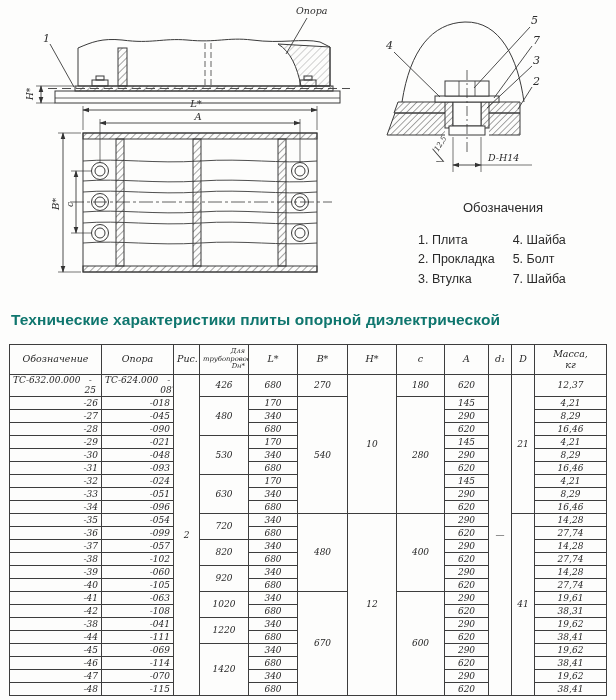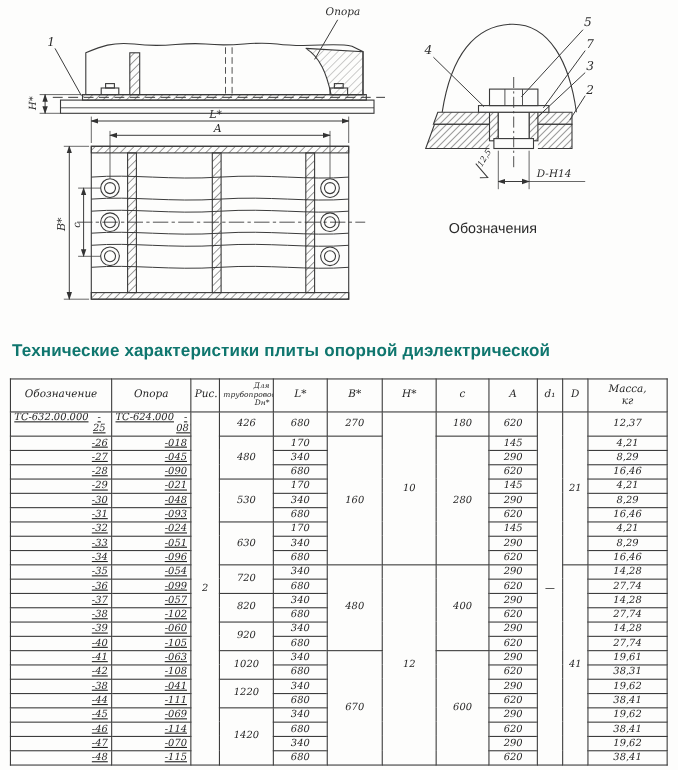--- a/index.html
+++ b/index.html
@@ -4,39 +4,39 @@
 <style>
   html,body{margin:0;padding:0;}
   body{
     width:616px;height:700px;position:relative;background:#fdfdfc;
     font-family:"Liberation Sans",sans-serif;color:#1c1c1c;overflow:hidden;
   }
   svg text{font-family:"DejaVu Serif",serif;font-style:italic;fill:#2b2b2b;}
   .draw-plan{position:absolute;left:0;top:0;}
   .draw-detail{position:absolute;left:370px;top:2px;}
   .legend{position:absolute;left:408px;top:200px;width:190px;color:#2a2a2a;}
-  .legend-title{font-size:13px;margin-bottom:16px;}
+  .legend-title{text-align:center;font-size:13px;margin-bottom:16px;}
   .legend-cols{display:flex;gap:18px;padding-left:10px;}
   .legend-cols ul{list-style:none;margin:0;padding:0;font-size:12.5px;line-height:1.55;}
   .page-title{
     position:absolute;left:11px;top:311px;font-size:15.5px;font-weight:bold;color:#0f766e;
     letter-spacing:0.1px;
   }
   table.spec{
     position:absolute;left:9px;top:344px;border-collapse:collapse;table-layout:fixed;
     width:597px;font:italic 9px "DejaVu Serif",serif;color:#262626;
   }
   table.spec th,table.spec td{
     border:1px solid #3d3d3d;padding:0 3px;text-align:center;vertical-align:middle;
     overflow:hidden;line-height:1.15;
   }
   table.spec thead th{height:29px;font-weight:normal;font-size:9.5px;white-space:pre-line;}
   table.spec thead th.small-h{font-size:6.8px;text-align:right;}
   table.spec tbody td{height:12px;}
-  td.split{text-align:right;text-decoration:underline;}
+  td.split{text-align:right;}
   td.split .cell-flex{display:flex;justify-content:space-between;gap:2px;}
   td.split .cell-flex span:last-child{margin-left:auto;text-align:center;}
 </style>
 </head>
 <body>
 
 <svg class="draw-plan" width="368" height="300" viewBox="0 0 368 300">
   <defs>
     <pattern id="h1" patternUnits="userSpaceOnUse" width="5" height="5" patternTransform="rotate(45)">
       <line x1="0" y1="0" x2="0" y2="5" stroke="#4a4a4a" stroke-width="1"></line>
@@ -182,20 +182,32 @@
   <text x="161" y="22" font-size="11">5</text>
   <text x="163" y="42" font-size="11">7</text>
   <text x="163" y="62" font-size="11">3</text>
   <text x="163" y="83" font-size="11">2</text>
   <text x="118" y="159" font-size="9.5">D-H14</text>
   <text font-size="7.5" transform="translate(68,150) rotate(-58)">12,5</text>
 </svg>
 
 <div class="legend">
   <div class="legend-title">Обозначения</div>
+  <div class="legend-cols">
+    <ul>
+      <li>1. Плита</li>
+      <li>2. Прокладка</li>
+      <li>3. Втулка</li>
+    </ul>
+    <ul>
+      <li>4. Шайба</li>
+      <li>5. Болт</li>
+      <li>7. Шайба</li>
+    </ul>
+  </div>
 </div>
 
 <div class="page-title">Технические характеристики плиты опорной диэлектрической</div>
 
 <table class="spec">
   <colgroup>
     <col style="width:92px">
       <col style="width:72px">
       <col style="width:26px">
       <col style="width:49px">
@@ -260,21 +272,21 @@
           </div>
         </td>
         <td class="split">
           <div class="cell-flex">
             <span></span>
             <span>-018</span>
           </div>
         </td>
         <td rowspan="3">480</td>
         <td>170</td>
-        <td rowspan="9">160</td>
+        <td rowspan="9">540</td>
         <td rowspan="9">280</td>
         <td>145</td>
         <td>4,21</td>
       </tr>
       <tr>
         <td class="split">
           <div class="cell-flex">
             <span></span>
             <span>-27</span>
           </div>

